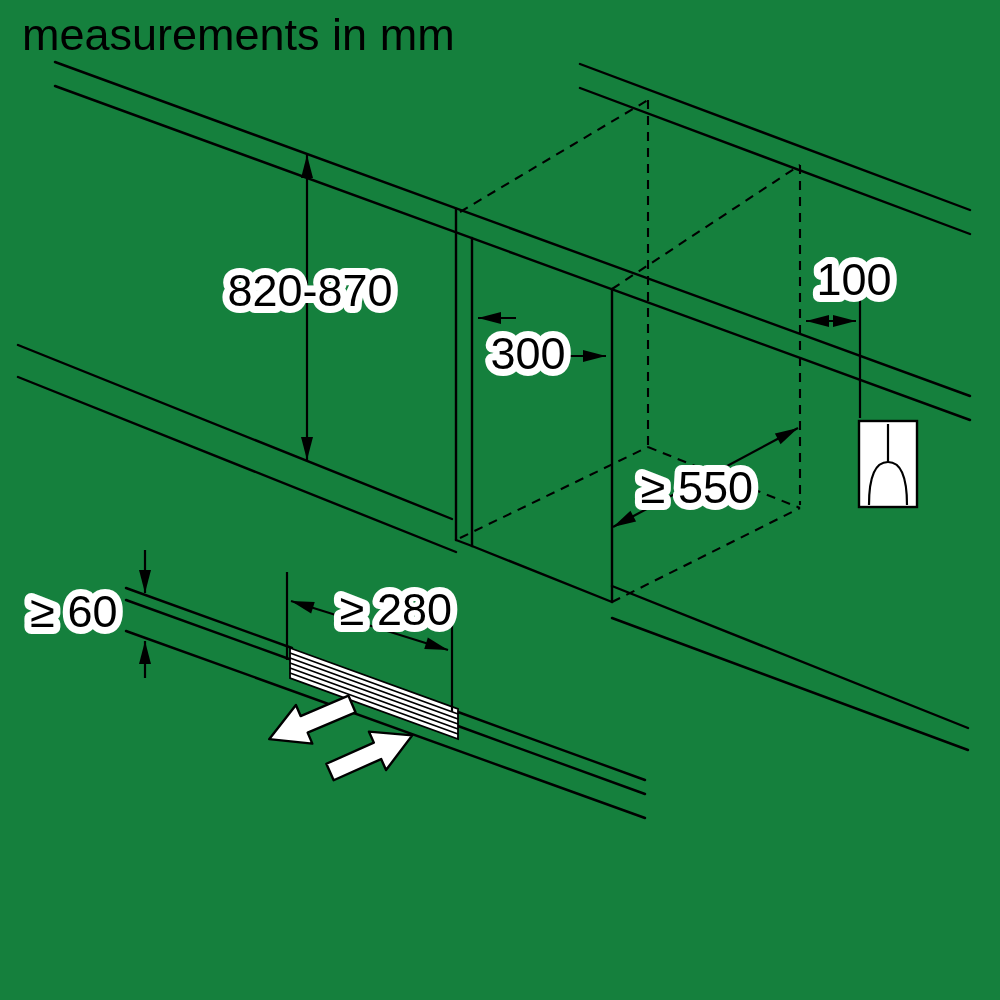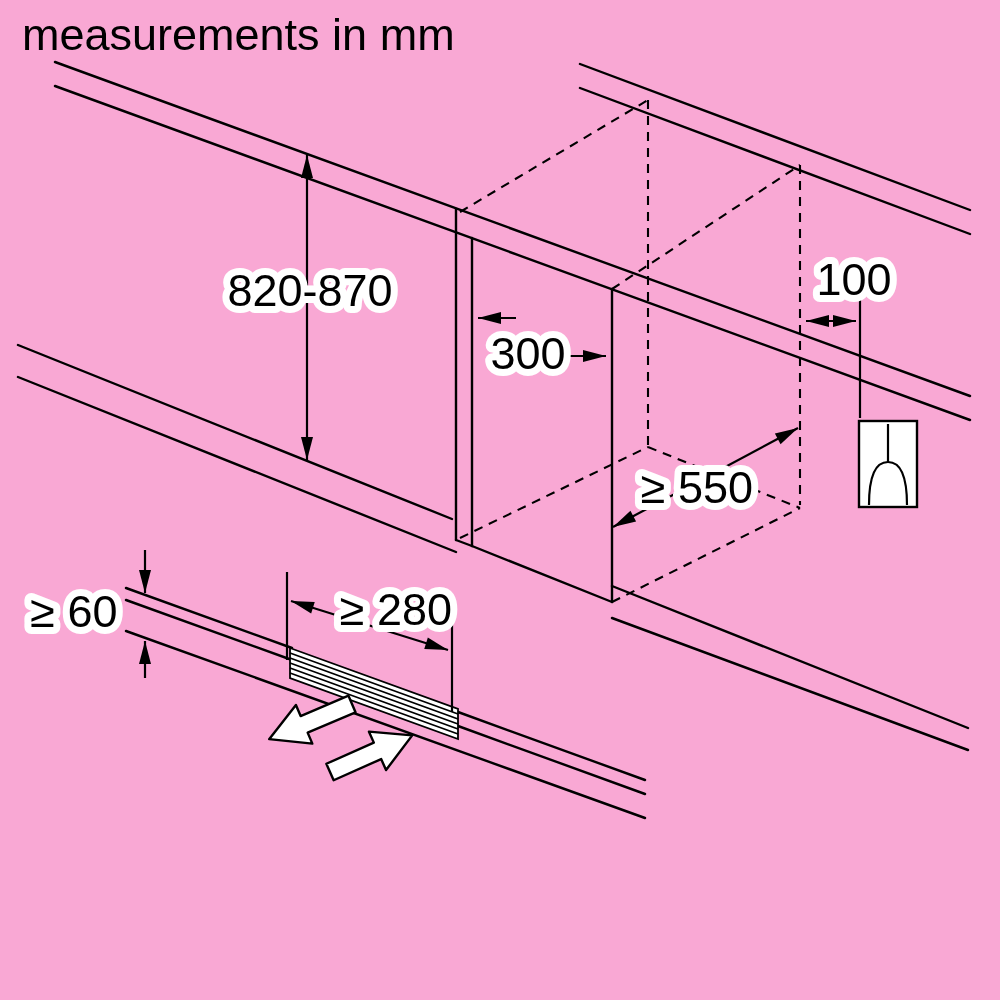--- a/index.html
+++ b/index.html
@@ -1,16 +1,16 @@
 <!DOCTYPE html>
 <html><head>
 <meta charset="utf-8">
 <style>
   html,body { margin:0; padding:0; background:#ffffff; }
-  .canvas { width:1000px; height:1000px; background:#f9a8d4; position:relative; overflow:hidden; }
+  .canvas { width:1000px; height:1000px; background:#15803d; position:relative; overflow:hidden; }
   svg { display:block; }
   .ln   { stroke:#000; stroke-width:2.4; fill:none; stroke-linecap:round; }
   .thin { stroke:#000; stroke-width:1.8; fill:none; }
   .dash { stroke:#000; stroke-width:2.1; fill:none; stroke-dasharray:9 7; }
   .dim  { stroke:#000; stroke-width:2.2; fill:none; }
   .lbl  { font-family:"Liberation Sans","DejaVu Sans",sans-serif; font-size:45px; fill:#000;
           paint-order:stroke fill; stroke:#ffffff; stroke-width:14px; stroke-linejoin:round; }
   .title{ font-family:"Liberation Sans","DejaVu Sans",sans-serif; font-size:45px; fill:#000; }
   .blockarrow { fill:#ffffff; stroke:#000; stroke-width:2.4; stroke-linejoin:round; }
   .ventface { fill:#ffffff; stroke:#000; stroke-width:1.8; }

